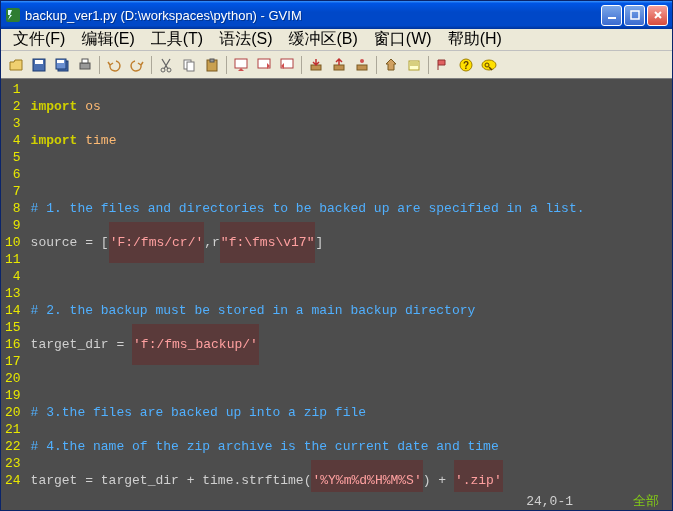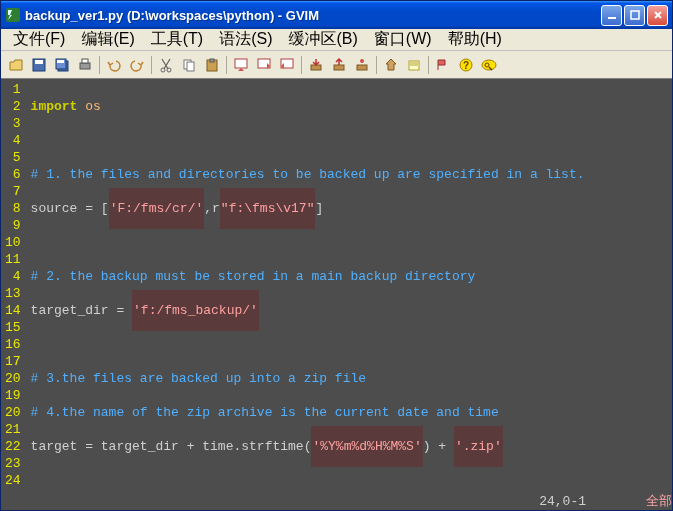--- a/index.html
+++ b/index.html
@@ -29,21 +29,21 @@
 }
 .titlebar .app-icon {
   width: 16px; height: 16px;
   margin-right: 4px;
   display: inline-flex;
   align-items: center;
 }
 .titlebar .title-text {
   flex: 1;
   font-size: 13px;
-  font-weight: bold;
+  font-weight: normal;
   text-shadow: 1px 1px 0 rgba(0,0,0,0.3);
 }
 .titlebar .win-controls { display: flex; gap: 2px; }
 .titlebar .win-btn {
   width: 21px; height: 21px;
   border: 1px solid white;
   border-radius: 3px;
   background: linear-gradient(to bottom, #7ba7e8, #3a6bd0);
   display: flex;
   align-items: center;
@@ -126,27 +126,27 @@
   position: absolute;
   bottom: 0;
   right: 0;
   left: 0;
   height: 18px;
   background: #4d4d4d;
   color: #e0e0e0;
   display: flex;
   justify-content: flex-end;
   align-items: center;
-  padding: 0 0;
+  padding: 0 13px;
   gap: 60px;
   font-family: "Consolas", "Courier New", monospace;
   font-size: 13px;
 }
 .statusbar .pos { color: #d0d0d0; }
-.statusbar .all { color: #fca5a5; }
+.statusbar .all { color: #84cc16; }
 svg { display: block; }
 </style>
 </head>
 <body>
 
 <div class="window">
 
   <div class="titlebar">
     <span class="app-icon">
       <svg width="16" height="16" viewBox="0 0 16 16">
@@ -334,20 +334,21 @@
           <div class="line">20</div>
           <div class="line">19</div>
           <div class="line">20</div>
         <div class="line">21</div>
           <div class="line">22</div>
           <div class="line">23</div>
           <div class="line">24</div>
       </div>
       <div class="code">
 <div class="line"><span class="c-kw">import</span><span class="c-mod"> os</span></div>
+<div class="line"><span class="c-kw">import</span><span class="c-mod"> time</span></div>
 <div class="line"></div>
 <div class="line"><span class="c-cmt"># 1. the files and directories to be backed up are specified in a list.</span></div>
 <div class="line"><span class="c-ident">source = [</span><span class="c-str">'F:/fms/cr/'</span><span class="c-ident">,r</span><span class="c-str">"f:\fms\v17"</span><span class="c-ident">]</span></div>
 <div class="line"></div>
 <div class="line"><span class="c-cmt"># 2. the backup must be stored in a main backup directory</span></div>
 <div class="line"><span class="c-ident">target_dir = </span><span class="c-str">'f:/fms_backup/'</span></div>
 <div class="line"></div>
 <div class="line"><span class="c-cmt"># 3.the files are backed up into a zip file</span></div>
 <div class="line"><span class="c-cmt"># 4.the name of the zip archive is the current date and time</span></div>
 <div class="line"><span class="c-ident">target = target_dir + time.strftime(</span><span class="c-str">'%Y%m%d%H%M%S'</span><span class="c-ident">) + </span><span class="c-str">'.zip'</span></div>

